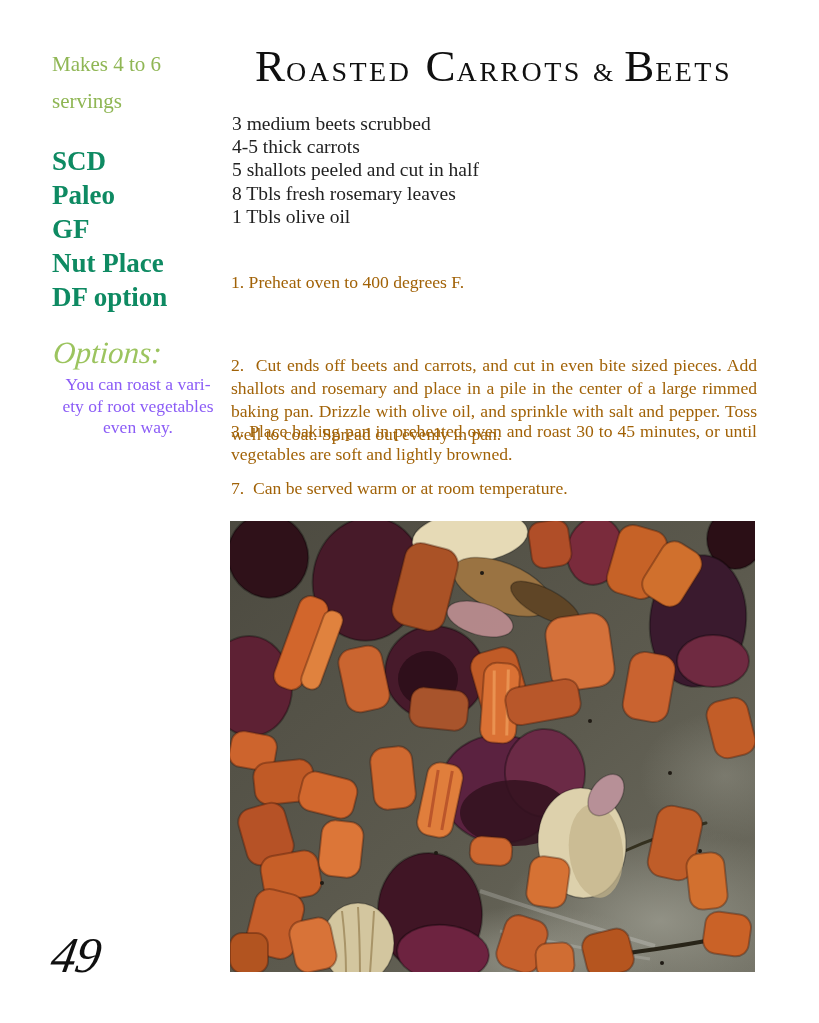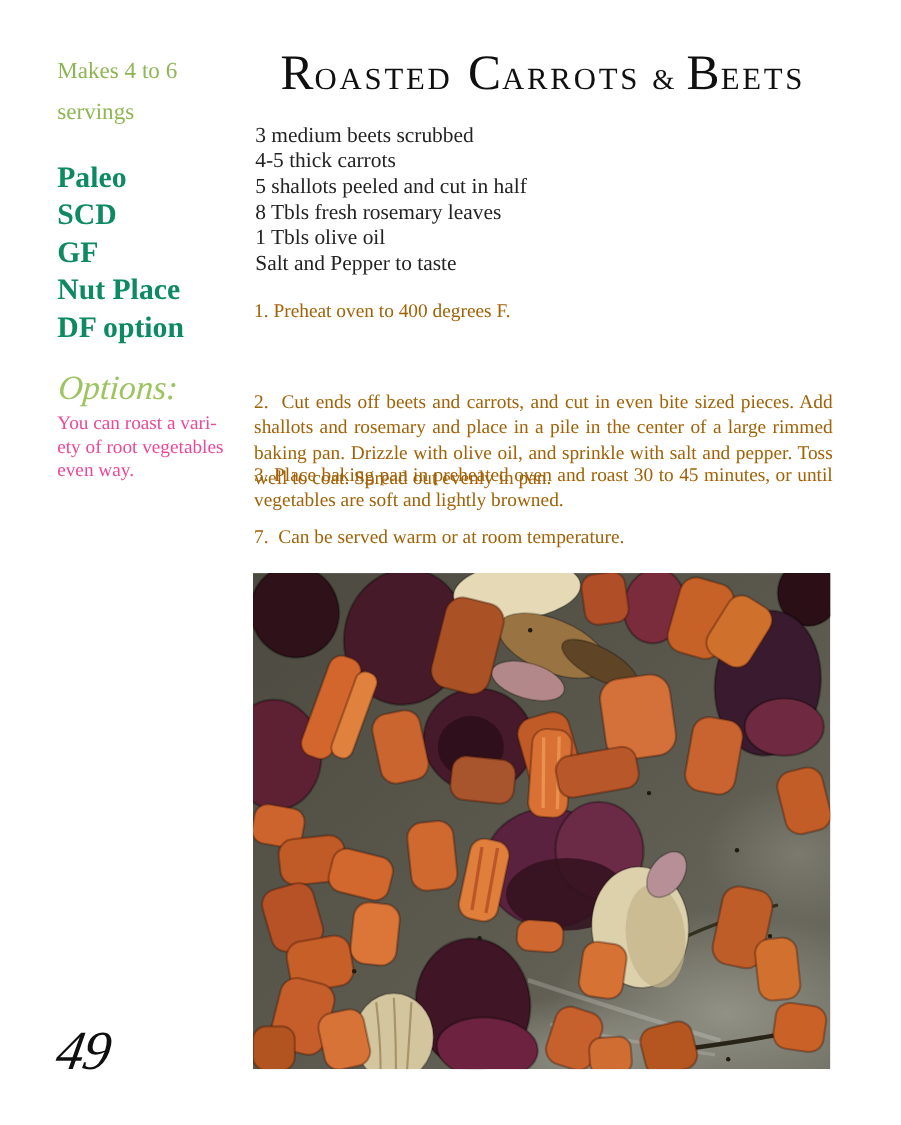--- a/index.html
+++ b/index.html
@@ -9,21 +9,21 @@
   }
   
   .sidebar{position:absolute;left:52px;top:46px;width:172px;}
   .servings{color:#8fb654;font-size:21px;line-height:37px;}
   .servings span{display:block;}
   .diet-list{margin-top:24px;color:#0e8a62;font-weight:bold;font-size:27px;line-height:34px;}
   .options-heading{
     margin-top:22px;color:#9cc45f;font-style:italic;font-size:31px;line-height:34px;
     transform:skewX(-4deg);transform-origin:left bottom;
   }
-  .options-text{margin-top:4px;color:#ec4899;font-size:17.5px;line-height:21.5px;}
+  .options-text{margin-top:4px;color:#8b5cf6;font-size:17.5px;line-height:21.5px;text-align:center;}
   .options-text span{display:block;}
   .page-number{
     position:absolute;left:52px;top:926px;font-size:50px;font-style:italic;
     color:#101010;transform:skewX(-10deg);letter-spacing:-1px;
   }
   
   .title{
     position:absolute;left:231px;top:40px;width:525px;margin:0;
     text-align:center;font-weight:400;color:#101010;white-space:nowrap;
   }
@@ -46,22 +46,22 @@
 </style>
 </head>
 <body>
 
 <div class="sidebar">
   <div class="servings">
     <span>Makes 4 to 6</span>
     <span>servings</span>
   </div>
   <div class="diet-list">
+    <div>SCD</div>
     <div>Paleo</div>
-    <div>SCD</div>
     <div>GF</div>
     <div>Nut Place</div>
     <div>DF option</div>
   </div>
   <div class="options-heading">Options:</div>
   <div class="options-text">
     <span>You can roast a vari-</span>
     <span>ety of root vegetables</span>
     <span>even way.</span>
   </div>
@@ -72,21 +72,20 @@
 <h1 class="title">
   <span class="tw"><span class="ti">R</span><span class="tr">OASTED</span></span><span class="tw"><span class="ti">C</span><span class="tr">ARROTS</span></span><span class="amp">&amp;</span><span class="tw"><span class="ti">B</span><span class="tr">EETS</span></span>
 </h1>
 
 <ul class="ingredients">
   <li>3 medium beets scrubbed</li>
   <li>4-5 thick carrots</li>
   <li>5 shallots peeled and cut in half</li>
   <li>8 Tbls fresh rosemary leaves</li>
   <li>1 Tbls olive oil</li>
-  <li>Salt and Pepper to taste</li>
 </ul>
 
 <p class="step step-1">1. Preheat oven to 400 degrees F.</p>
 <p class="step step-2">2.  Cut ends off beets and carrots, and cut in even bite sized pieces. Add shallots and rosemary and place in a pile in the center of a large rimmed baking pan. Drizzle with olive oil, and sprinkle with salt and pepper. Toss well to coat. Spread out evenly in pan.</p>
 <p class="step step-3">3. Place baking pan in preheated oven and roast 30 to 45 minutes, or until vegetables are soft and lightly browned.</p>
 <p class="step step-4">7.  Can be served warm or at room temperature.</p>
 
 <figure class="photo" aria-label="Overhead photo of roasted carrot pieces, dark beet wedges and pale shallots on an oiled sheet pan">
 <svg viewBox="0 0 525 451" width="525" height="451" xmlns="http://www.w3.org/2000/svg">
   <defs>

